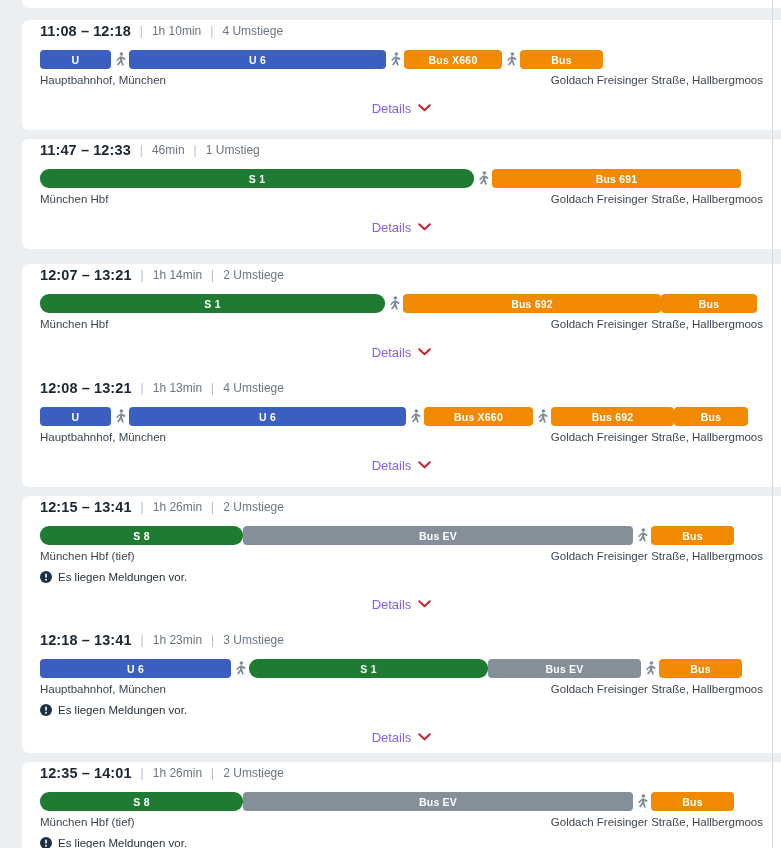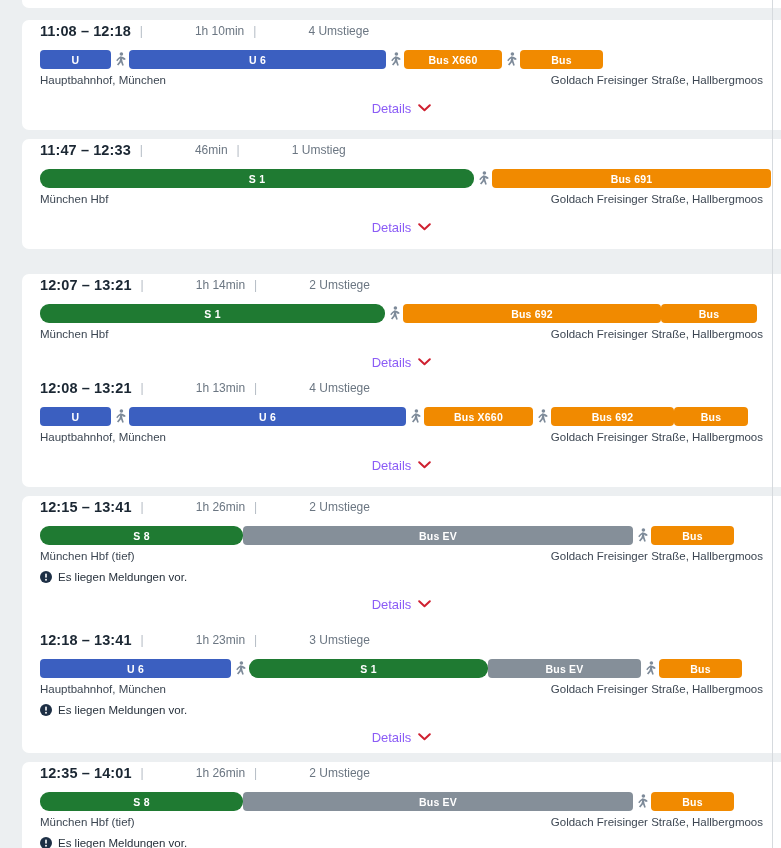--- a/index.html
+++ b/index.html
@@ -60,21 +60,20 @@
   }
   .sep {
     color: #b4bcc4;
     font-size: 12px;
     margin: 0 9px;
   }
   .conn-meta {
     font-size: 12px;
     color: #6b7682;
     white-space: nowrap;
-    margin-left: 43px;
   }
 
   
   .legs {
     display: flex;
     align-items: center;
     height: 19px;
     margin-top: 8px;
   }
   .leg {
@@ -237,37 +236,37 @@
               <span class="conn-meta">1 Umstieg</span>
             </div>
             <div class="legs">
               <div class="leg sbahn" style="width:434px">S 1</div>
               <span class="walk">
                 <svg width="13" height="15" viewBox="0 0 13 15" aria-hidden="true">
                   <circle cx="7.4" cy="2" r="1.8" fill="#7d8a99"></circle>
                   <path d="M6.6 4.2 L4.2 6.0 L2.2 8.3 L3.3 9.2 L5.2 7.1 L6.2 6.6 L5.4 9.4 L3.0 12.6 L4.3 13.6 L7.0 10.2 L8.3 13.7 L9.8 13.2 L8.4 9.0 L8.2 6.6 L9.9 8.1 L11.6 7.6 L11.2 6.2 L9.0 5.0 Z" fill="#7d8a99"></path>
                 </svg>
               </span>
-              <div class="leg bus" style="width:279px">Bus 691</div>
+              <div class="leg bus" style="width:249px">Bus 691</div>
             </div>
             <div class="stops">
               <span class="stop-from">München Hbf</span>
               <span class="stop-to">Goldach Freisinger Straße, Hallbergmoos</span>
             </div>
             <div class="details-row">
               <span class="details-link">
                 <span class="details-label">Details</span>
                 <svg class="chev" width="13" height="8" viewBox="0 0 13 8" aria-hidden="true">
                   <path d="M1.2 1.3 L6.5 6.3 L11.8 1.3" stroke="#cf2030" stroke-width="2" fill="none" stroke-linecap="round" stroke-linejoin="round"></path>
                 </svg>
               </span>
             </div>
           </div>
         </div>
-        <div class="card" id="conn-3" style="top:274px;height:124px">
+        <div class="card" id="conn-3" style="top:264px;height:124px">
           <div class="card-pad">
             <div class="conn-head">
               <span class="conn-time">12:07 – 13:21</span>
               <span class="sep">|</span>
               <span class="conn-meta">1h 14min</span>
               <span class="sep">|</span>
               <span class="conn-meta">2 Umstiege</span>
             </div>
             <div class="legs">
               <div class="leg sbahn" style="width:345px">S 1</div>

